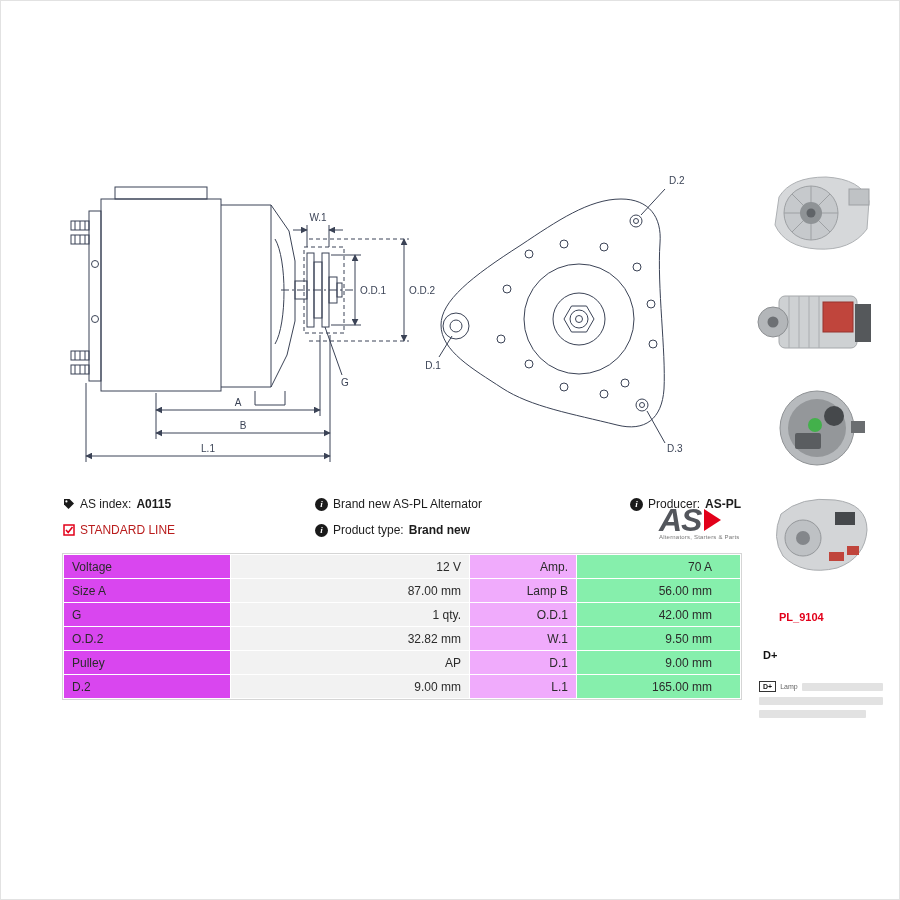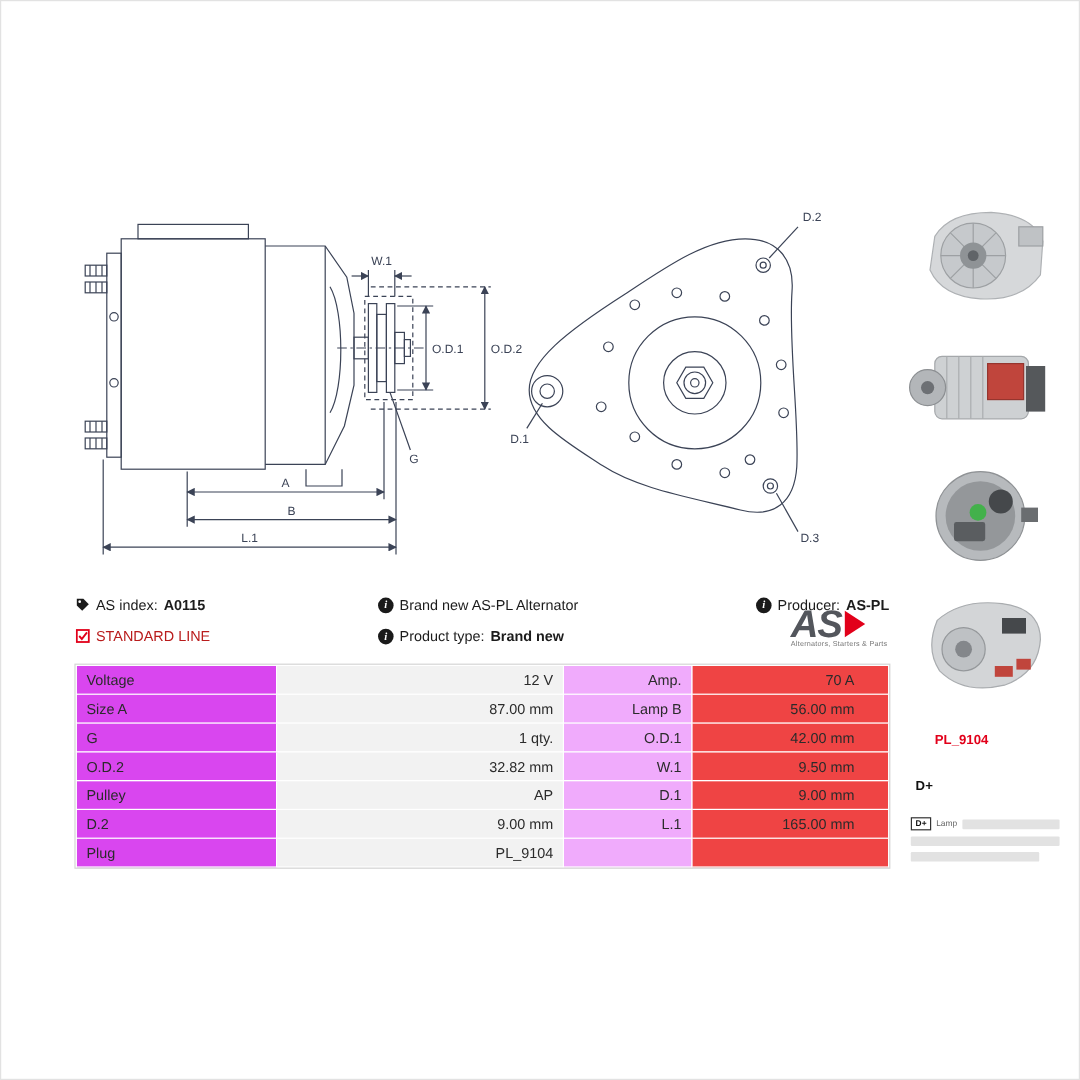--- a/index.html
+++ b/index.html
@@ -37,21 +37,21 @@
             border-bottom:11px solid transparent;margin-left:3px;}
   .logo-tag{font-size:6px;color:#777;margin-top:1px;letter-spacing:0.2px;white-space:nowrap;}
 
   
   .spec-table{position:absolute;left:62px;top:553px;width:678px;border-collapse:collapse;
               font-size:12px;color:#2b2b2b;outline:1px solid #d5d5d5;}
   .spec-table td{border:1px solid #ffffff;height:23px;padding:0 8px;}
   td.lbl1{background:#d946ef;text-align:left;width:150px;}
   td.val1{background:#f2f2f2;text-align:right;width:222px;}
   td.lbl2{background:#f0abfc;text-align:right;width:90px;}
-  td.val2{background:#ef4444;text-align:right;padding-right:28px;}
+  td.val2{background:#86efac;text-align:right;padding-right:28px;}
 
   
   .plug-code{position:absolute;left:778px;top:610px;font-size:11px;color:#e2001a;font-weight:bold;}
   .terminal{position:absolute;left:762px;top:648px;font-size:11px;font-weight:bold;color:#111;}
   .conn{position:absolute;left:758px;top:680px;width:124px;}
   .conn-row{display:flex;align-items:center;gap:4px;}
   .conn-pin{border:1px solid #333;font-size:7px;font-weight:bold;padding:1px 3px;background:#fff;color:#111;}
   .conn-lamp{font-size:7px;color:#666;}
   .conn-bar{height:8px;background:#e2e2e2;border-radius:1px;flex:1;}
   .conn-bar.full{margin-top:5px;width:100%;}
@@ -293,26 +293,20 @@
         <td class="val1">AP</td>
         <td class="lbl2">D.1</td>
         <td class="val2">9.00 mm</td>
       </tr>
       <tr>
         <td class="lbl1">D.2</td>
         <td class="val1">9.00 mm</td>
         <td class="lbl2">L.1</td>
         <td class="val2">165.00 mm</td>
       </tr>
-      <tr>
-        <td class="lbl1">Plug</td>
-        <td class="val1">PL_9104</td>
-        <td class="lbl2"></td>
-        <td class="val2"></td>
-      </tr>
     </tbody>
   </table>
 
   <div class="plug-code">PL_9104</div>
   <div class="terminal">D+</div>
   <div class="conn">
     <div class="conn-row">
       <span class="conn-pin">D+</span>
       <span class="conn-lamp">Lamp</span>
       <span class="conn-bar"></span>

